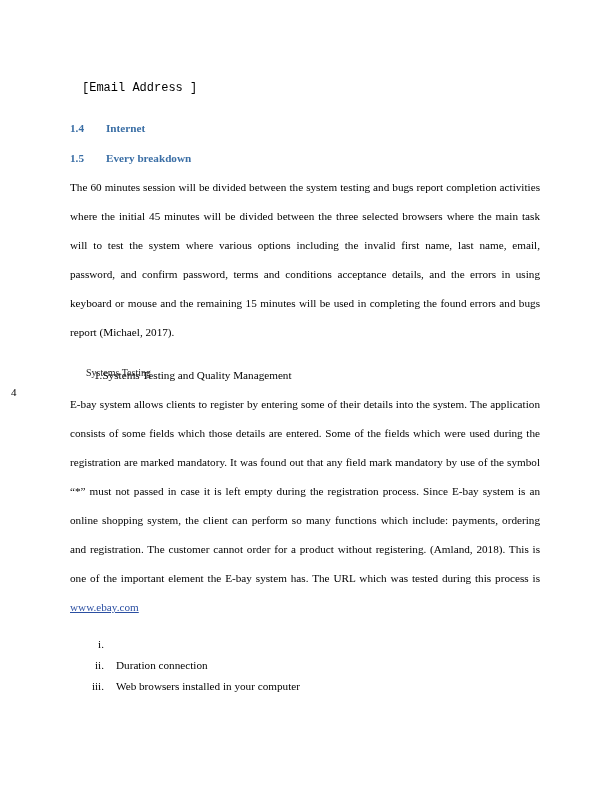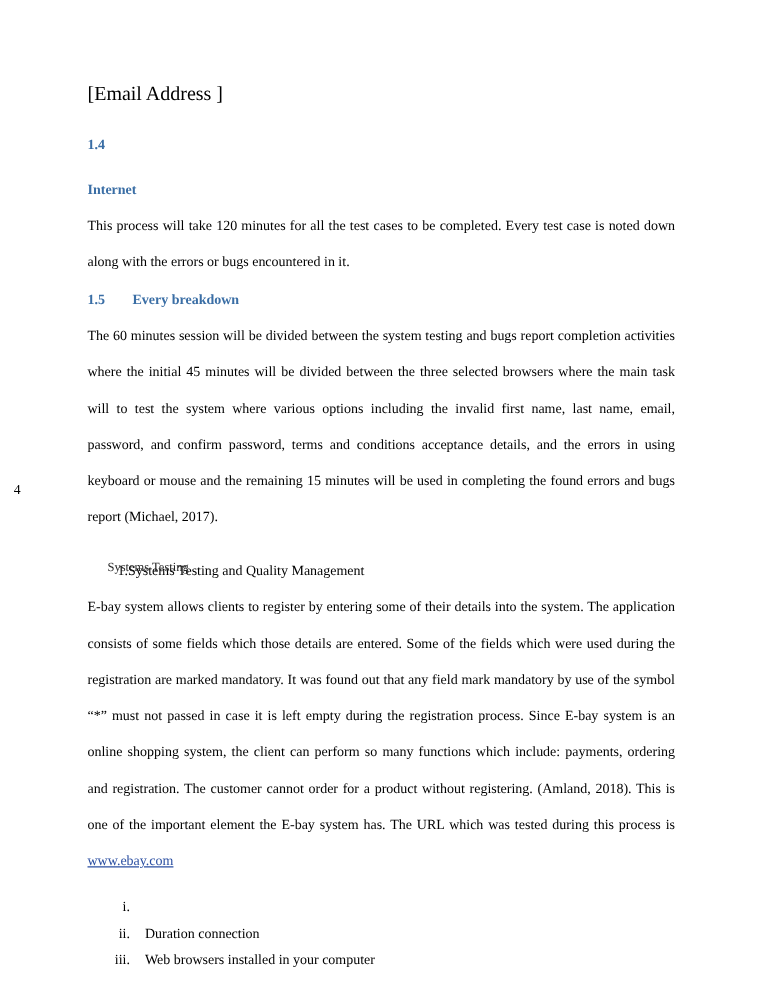--- a/index.html
+++ b/index.html
@@ -53,29 +53,29 @@
     line-height: 29px;
     display: flex;
   }
   .heading .num {
     display: inline-block;
     width: 36px;
     flex: 0 0 36px;
   }
   .heading-gap-top {
     margin-top: 16px;
-    flex-direction: column;
   }
   .heading-gap-top-2 {
     margin-top: 1px;
   }
   .addr-line {
-    font-size: 16px;
+    font-size: 12px;
     line-height: 20px;
-    margin: 0;
+    margin: 12px;
+    font-family: Liberation Mono, monospace;
   }
   .section-head-wrap {
     position: relative;
     height: 29px;
     margin-top: 14px;
   }
   .section-head-main {
     position: absolute;
     left: 0;
     top: 0;
@@ -130,21 +130,20 @@
 
   <div class="content">
 
     <p class="addr-line">[Email Address ]</p>
 
     <div class="heading heading-gap-top">
       <span class="num">1.4</span>
       <span>Internet</span>
     </div>
 
-    <p class="body-text">This process will take 120 minutes for all the test cases to be completed. Every test case is noted down along with the errors or bugs encountered in it.</p>
 
 
     <div class="heading heading-gap-top-2">
       <span class="num">1.5</span>
       <span>Every breakdown</span>
     </div>
 
     <p class="body-text">The 60 minutes session will be divided between the system testing and bugs report completion activities where the initial 45 minutes will be divided between the three selected browsers where the main task will to test the system where various options including the invalid first name, last name, email, password, and confirm password, terms and conditions acceptance details, and the errors in using keyboard or mouse and the remaining 15 minutes will be used in completing the found errors and bugs report (Michael, 2017).</p>
 
     <div class="section-head-wrap">

